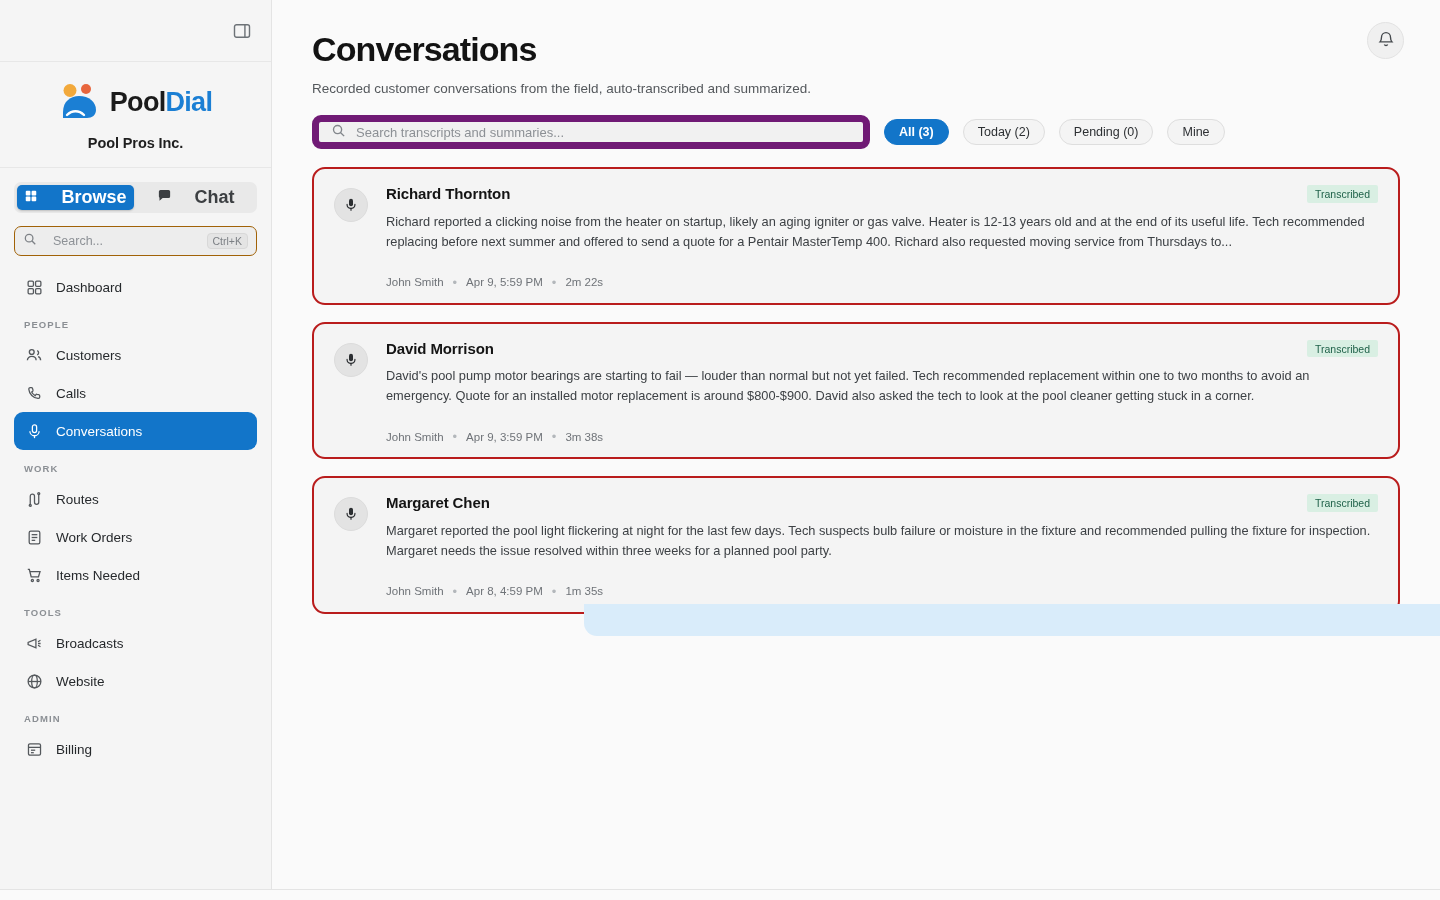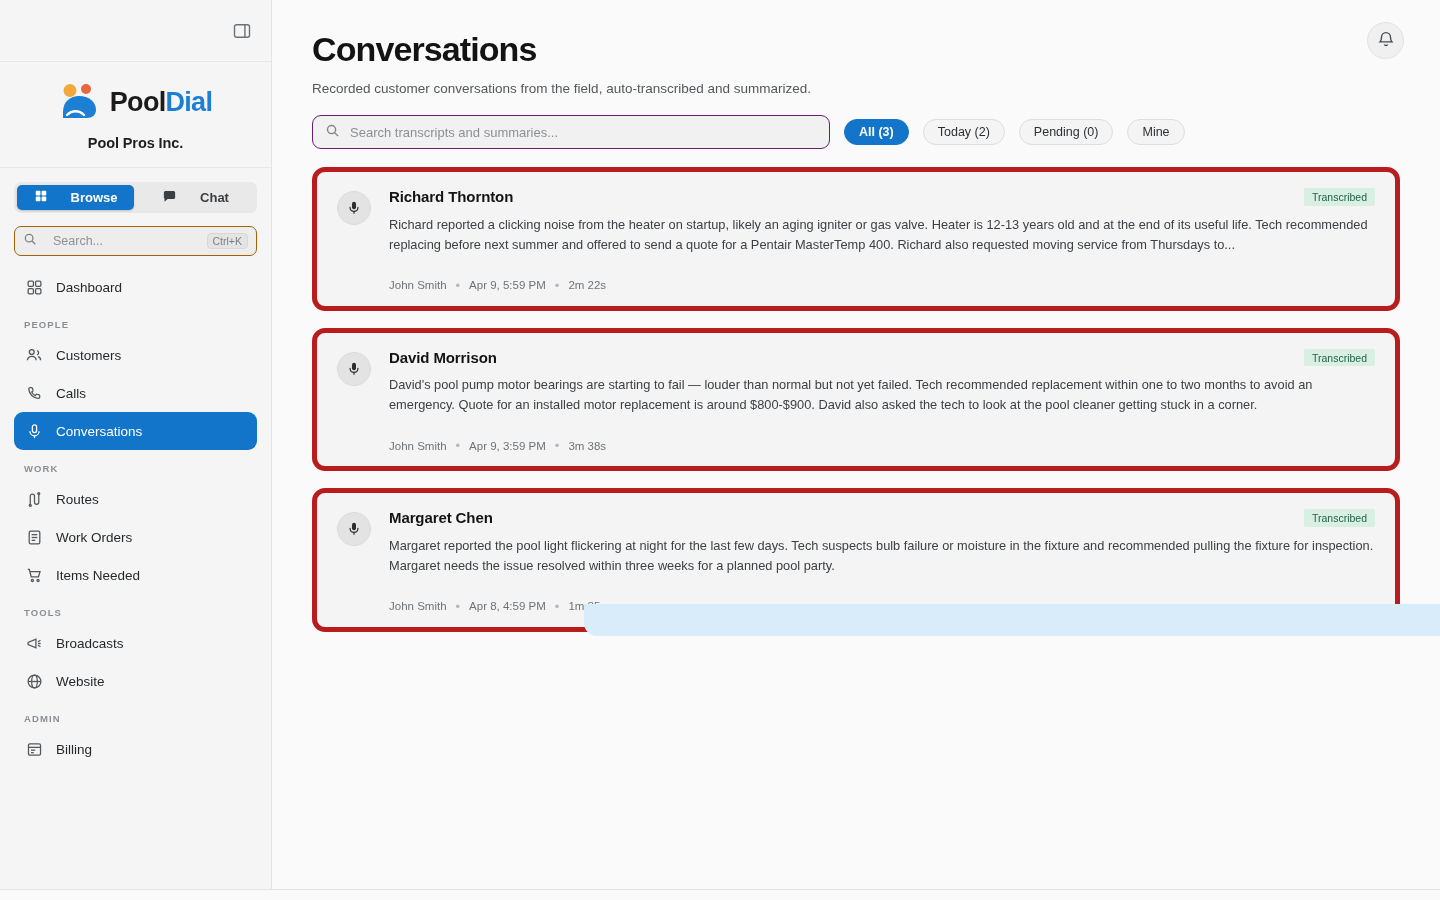--- a/index.html
+++ b/index.html
@@ -79,21 +79,21 @@
     display: flex;
     padding: 3px;
     gap: 3px;
   }
   .mode-btn {
     flex: 1;
     display: flex;
     align-items: center;
     justify-content: center;
     gap: 23px;
-    font-size: 13px;
+    font-size: 18px;
     font-weight: 700;
     color: #3c3f42;
     border-radius: 5px;
     cursor: pointer;
     text-align: center;
   }
   .mode-btn.active {
     background: #1275c9;
     color: #fff;
     box-shadow: 0 1px 2px rgba(0,0,0,.18);
@@ -191,24 +191,24 @@
     color: #54585c;
   }
 
   .controls {
     margin-top: 19px;
     display: flex;
     align-items: center;
     gap: 14px;
   }
   .search-box {
-    width: 518px;
+    width: 558px;
     height: 34px;
     background: #f1f1f1;
-    border: 1px solid #701a75;
+    border: 7px solid #701a75;
     border-radius: 9px;
     display: flex;
     align-items: center;
     gap: 10px;
     padding: 0 12px;
     cursor: text;
   }
   .search-box .ph { font-size: 13px; color: #8c9095; }
   .chip {
     height: 26px;
@@ -225,21 +225,21 @@
   .chip.active {
     background: #1275c9;
     border-color: #1275c9;
     color: #fff;
     font-weight: 600;
   }
 
   .cards { margin-top: 18px; position: relative; }
   .card {
     background: #f4f4f4;
-    border: 5px solid #b91c1c;
+    border: 2px solid #b91c1c;
     border-radius: 13px;
     padding: 16px 20px 14px 20px;
     display: flex;
     gap: 18px;
     margin-bottom: 17px;
   }
   .mic-badge {
     width: 34px; height: 34px;
     border-radius: 50%;
     background: #e3e3e3;

